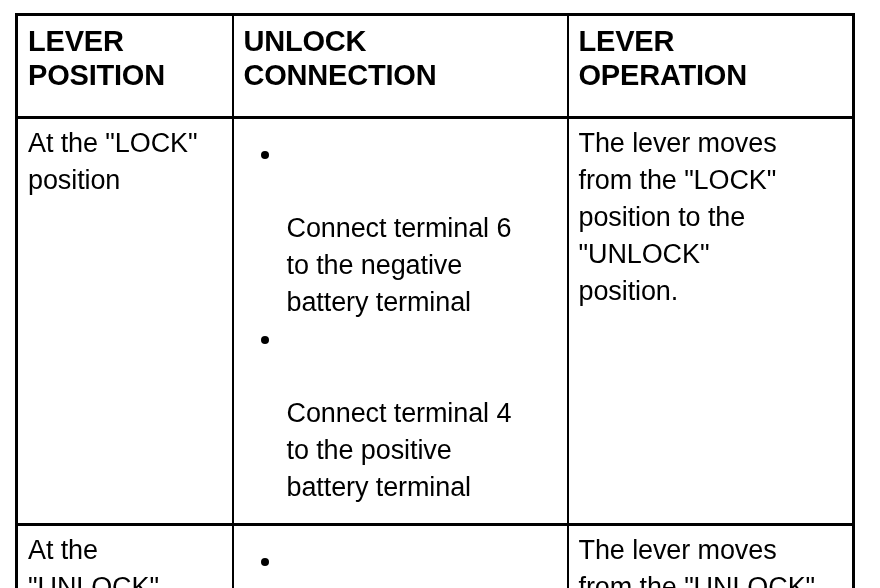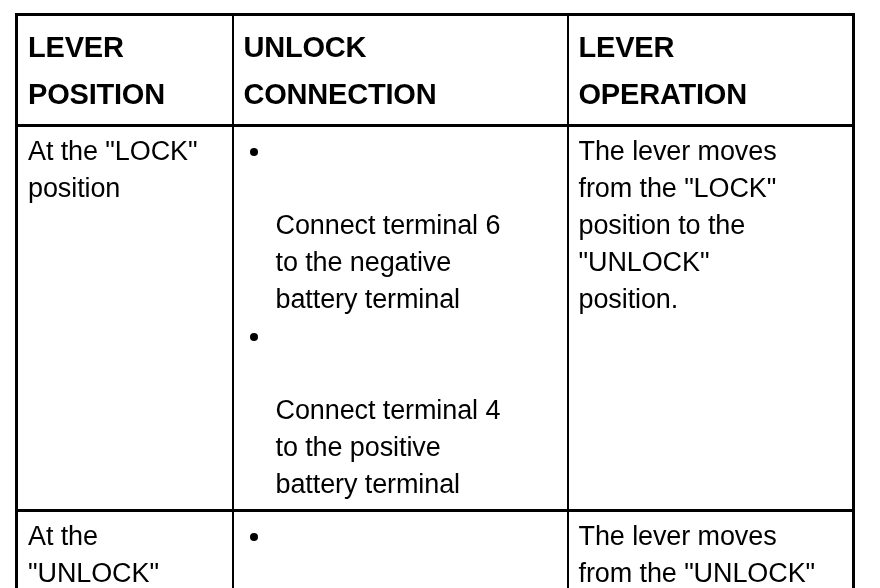--- a/index.html
+++ b/index.html
@@ -62,37 +62,37 @@
     height: 229px;
   }
   .body-row-2 > td {
     height: 236px;
   }
 
   .header-text {
     font-family: "Liberation Sans", sans-serif;
     font-weight: bold;
     font-size: 29px;
-    line-height: 47px;
+    line-height: 34px;
     letter-spacing: -0.2px;
     white-space: pre-line;
   }
 
   .cell-text {
     font-family: "Liberation Sans", sans-serif;
     font-weight: normal;
     font-size: 27px;
     line-height: 37px;
     letter-spacing: -0.1px;
     white-space: pre-line;
   }
 
   .bullet-list {
     list-style: none;
-    margin: 0;
+    margin: 11px;
     padding: 0;
   }
   .bullet-item {
     position: relative;
     padding-left: 32px;
     font-family: "Liberation Sans", sans-serif;
     font-size: 27px;
     line-height: 37px;
     letter-spacing: -0.1px;
     white-space: pre-line;

